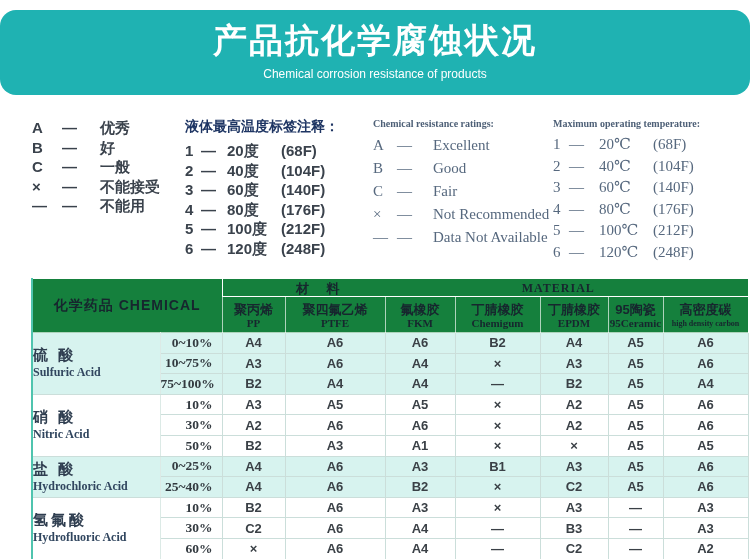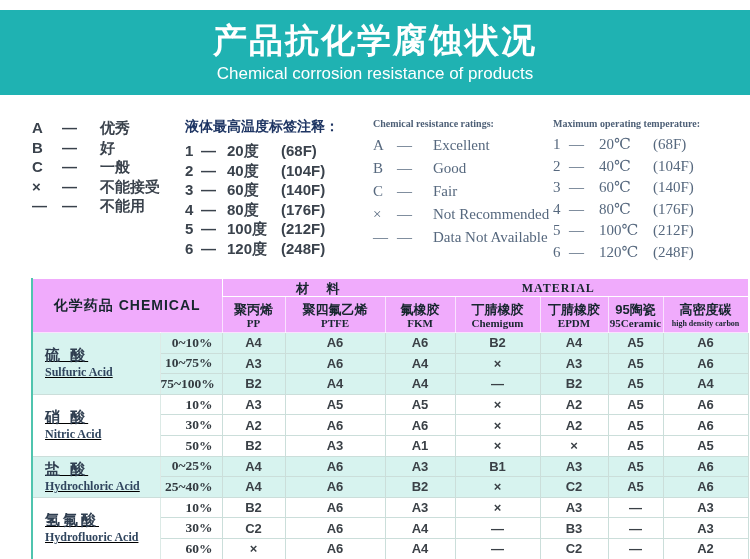--- a/index.html
+++ b/index.html
@@ -4,24 +4,24 @@
 <style>
   html,body{margin:0;padding:0;}
   body{
     width:750px;height:559px;overflow:hidden;background:#ffffff;
     font-family:"Liberation Sans","DejaVu Sans",sans-serif;
     -webkit-font-smoothing:antialiased;
   }
   
   .banner{
     margin-top:10px;height:85px;background:#1FB2B2;color:#ffffff;
-    display:flex;flex-direction:column;align-items:center;justify-content:center;
+    display:flex;flex-direction:column;align-items:center;justify-content:center;border-radius:16px;
   }
   .banner-title{font-size:34px;font-weight:bold;line-height:40px;letter-spacing:2px;}
-  .banner-subtitle{font-size:17px;line-height:24px;margin-top:2px;}
+  .banner-subtitle{font-size:12px;line-height:24px;margin-top:2px;}
   
   .legend{position:relative;height:183px;}
   .legend-col{position:absolute;top:23px;white-space:nowrap;}
   .legend-col.c1{left:32px;}
   .legend-col.c2{left:185px;}
   .legend-col.c3{left:373px;}
   .legend-col.c4{left:553px;}
   .legend-title-cn{font-size:14px;font-weight:bold;color:#1E3563;margin-bottom:5px;}
   .legend-title-en{font-family:"Liberation Serif","DejaVu Serif",serif;font-size:10px;font-weight:600;color:#4E6077;margin-bottom:5px;}
   .legend-item{display:flex;align-items:baseline;}
@@ -32,36 +32,36 @@
   .c1 .sym{width:30px;} .c1 .dash{width:38px;}
   .c2 .sym{width:16px;} .c2 .dash{width:26px;} .c2 .lab{width:54px;}
   .c3 .sym{width:24px;} .c3 .dash{width:36px;}
   .c4 .sym{width:16px;} .c4 .dash{width:30px;} .c4 .lab{width:54px;}
   
   table{
     border-collapse:collapse;table-layout:fixed;width:716px;margin-left:31px;
     border:1px solid #BFD8D2;border-left:2px solid #4FC4AE;
   }
   thead th{
-    background:#f0abfc;border:1px solid rgba(255,255,255,0.65);
+    background:#15803d;border:1px solid rgba(255,255,255,0.65);
     color:#17262E;font-weight:bold;padding:0;vertical-align:middle;
   }
   .chem-header{font-size:14px;letter-spacing:1px;}
   .mat-row{height:17px;}
   .mat-header{position:relative;height:17px;}
   .mat-cn{position:absolute;left:14%;top:1px;font-size:13px;letter-spacing:7px;}
   .mat-en{position:absolute;left:57%;top:2px;font-family:"Liberation Serif","DejaVu Serif",serif;font-size:12px;letter-spacing:1px;font-weight:600;}
   .col-row{height:36px;text-align:center;}
   .col-cn{font-size:13px;line-height:15px;padding-top:2px;}
   .col-en{font-family:"Liberation Serif","DejaVu Serif",serif;font-size:11px;font-weight:600;line-height:13px;}
   .col-en.tiny{font-size:8px;}
   tbody tr{height:20.6px;}
   tbody td{border:1px solid #CBDEDA;padding:0;background:#ffffff;}
   tbody tr.shaded td{background:#D7F3EF;}
-  td.name-cell{padding-left:12px;vertical-align:middle;border-right:1px solid #DCEAE6;text-decoration:underline;}
+  td.name-cell{padding-left:0;vertical-align:middle;border-right:1px solid #DCEAE6;}
   .name-cn{font-size:15px;font-weight:bold;color:#2F3E50;letter-spacing:3px;line-height:18px;}
   .name-en{font-family:"Liberation Serif","DejaVu Serif",serif;font-size:12px;font-weight:bold;color:#31465F;line-height:16px;}
   td.conc-cell{text-align:right;padding-right:9px;font-size:13.5px;font-weight:bold;color:#333A40;font-family:Liberation Serif, serif;}
   td.val-cell{text-align:center;font-size:13px;font-weight:bold;color:#3A4046;}
 </style>
 </head>
 <body>
 
 <div class="banner">
   <div class="banner-title">产品抗化学腐蚀状况</div>

